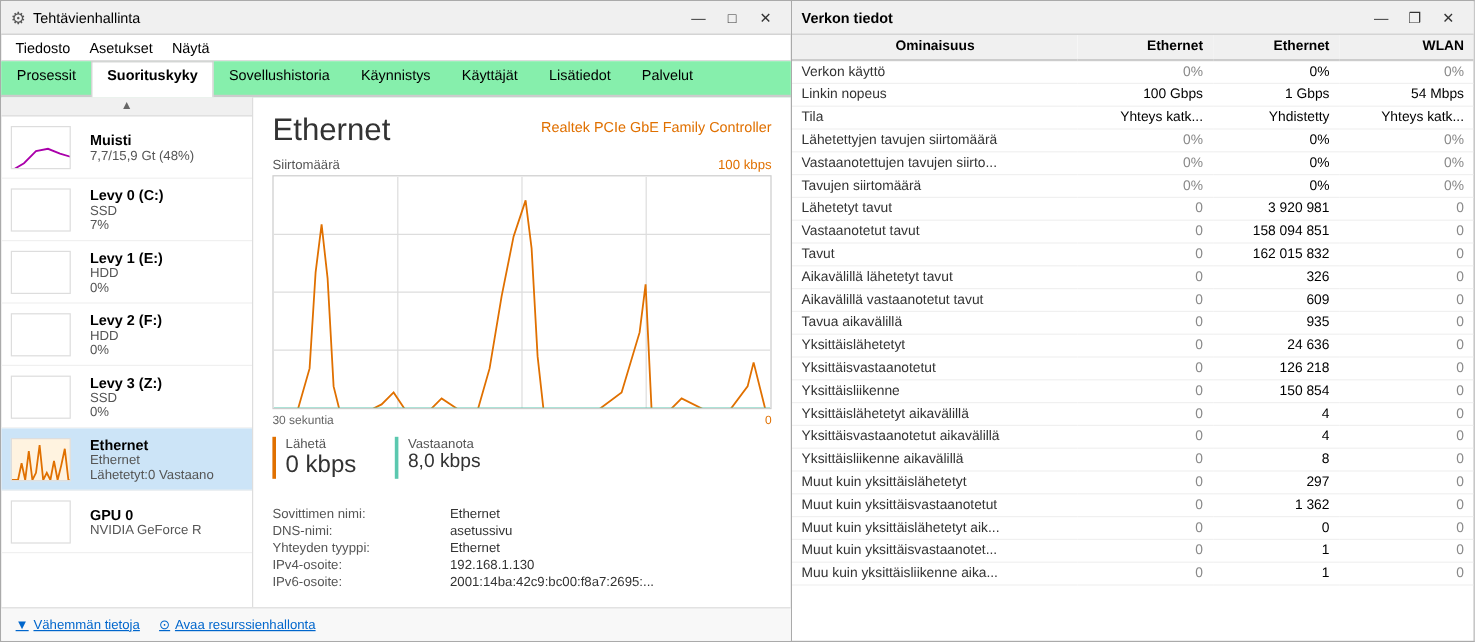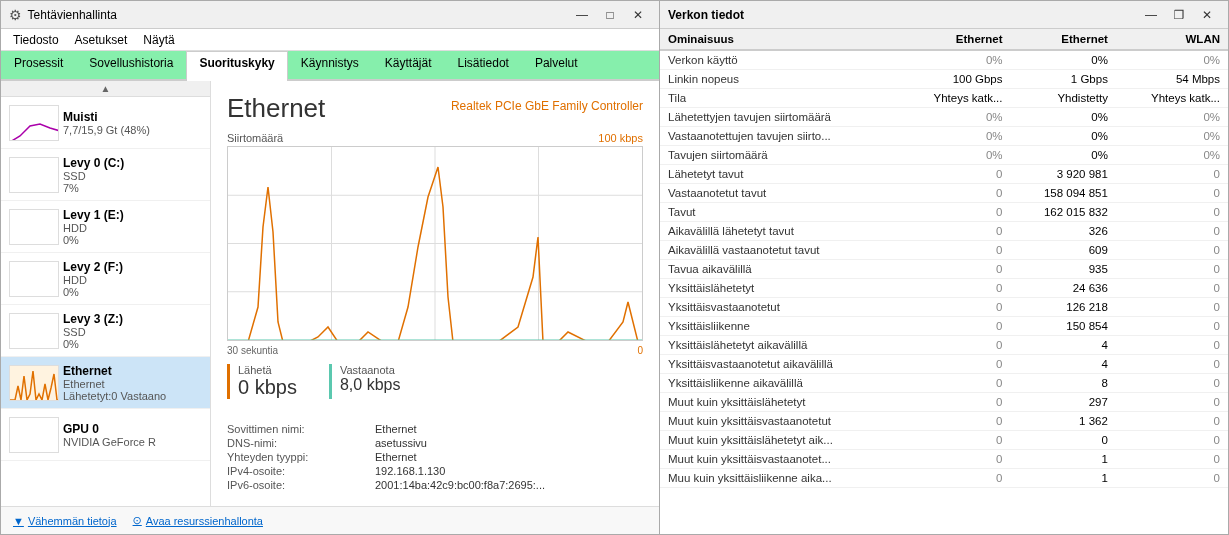--- a/index.html
+++ b/index.html
@@ -100,21 +100,21 @@
       font-size: 10px;
       color: #666;
     }
 
     .sidebar-item {
       display: flex;
       align-items: center;
       padding: 6px 8px;
       cursor: pointer;
       border-bottom: 1px solid #f0f0f0;
-      gap: 4px;
+      gap: 16px;
       height: 52px;
     }
     .sidebar-item.active { background: #cce4f7; }
 
     .sidebar-thumb {
       width: 50px;
       height: 36px;
       flex-shrink: 0;
       position: relative;
       border: 1px solid #ddd;
@@ -247,21 +247,21 @@
     thead th {
       background: #f0f0f0;
       border-bottom: 2px solid #ccc;
       padding: 4px 8px;
       text-align: right;
       font-weight: 600;
       position: sticky;
       top: 0;
       z-index: 1;
     }
-    thead th:first-child { text-align: left; }
+    thead th:first-child { text-align: center; }
     tbody tr { border-bottom: 1px solid #f0f0f0; }
     tbody td { padding: 3px 8px; text-align: right; }
     tbody td:first-child { text-align: left; color: #333; }
   </style>
 </head>
 <body>
 
 <div class="task-manager">
 
   <div class="title-bar">
@@ -275,22 +275,22 @@
   </div>
 
   <div class="menu-bar">
     <span class="menu-item">Tiedosto</span>
     <span class="menu-item">Asetukset</span>
     <span class="menu-item">Näytä</span>
   </div>
 
   <div class="tabs">
     <div class="tab">Prosessit</div>
+    <div class="tab active">Suorituskyky</div>
     <div class="tab">Sovellushistoria</div>
-    <div class="tab active">Suorituskyky</div>
     <div class="tab">Käynnistys</div>
     <div class="tab">Käyttäjät</div>
     <div class="tab">Lisätiedot</div>
     <div class="tab">Palvelut</div>
   </div>
 
   <div class="main-content">
 
     <div class="sidebar">
       <div class="sidebar-scroll-btn">▲</div>

